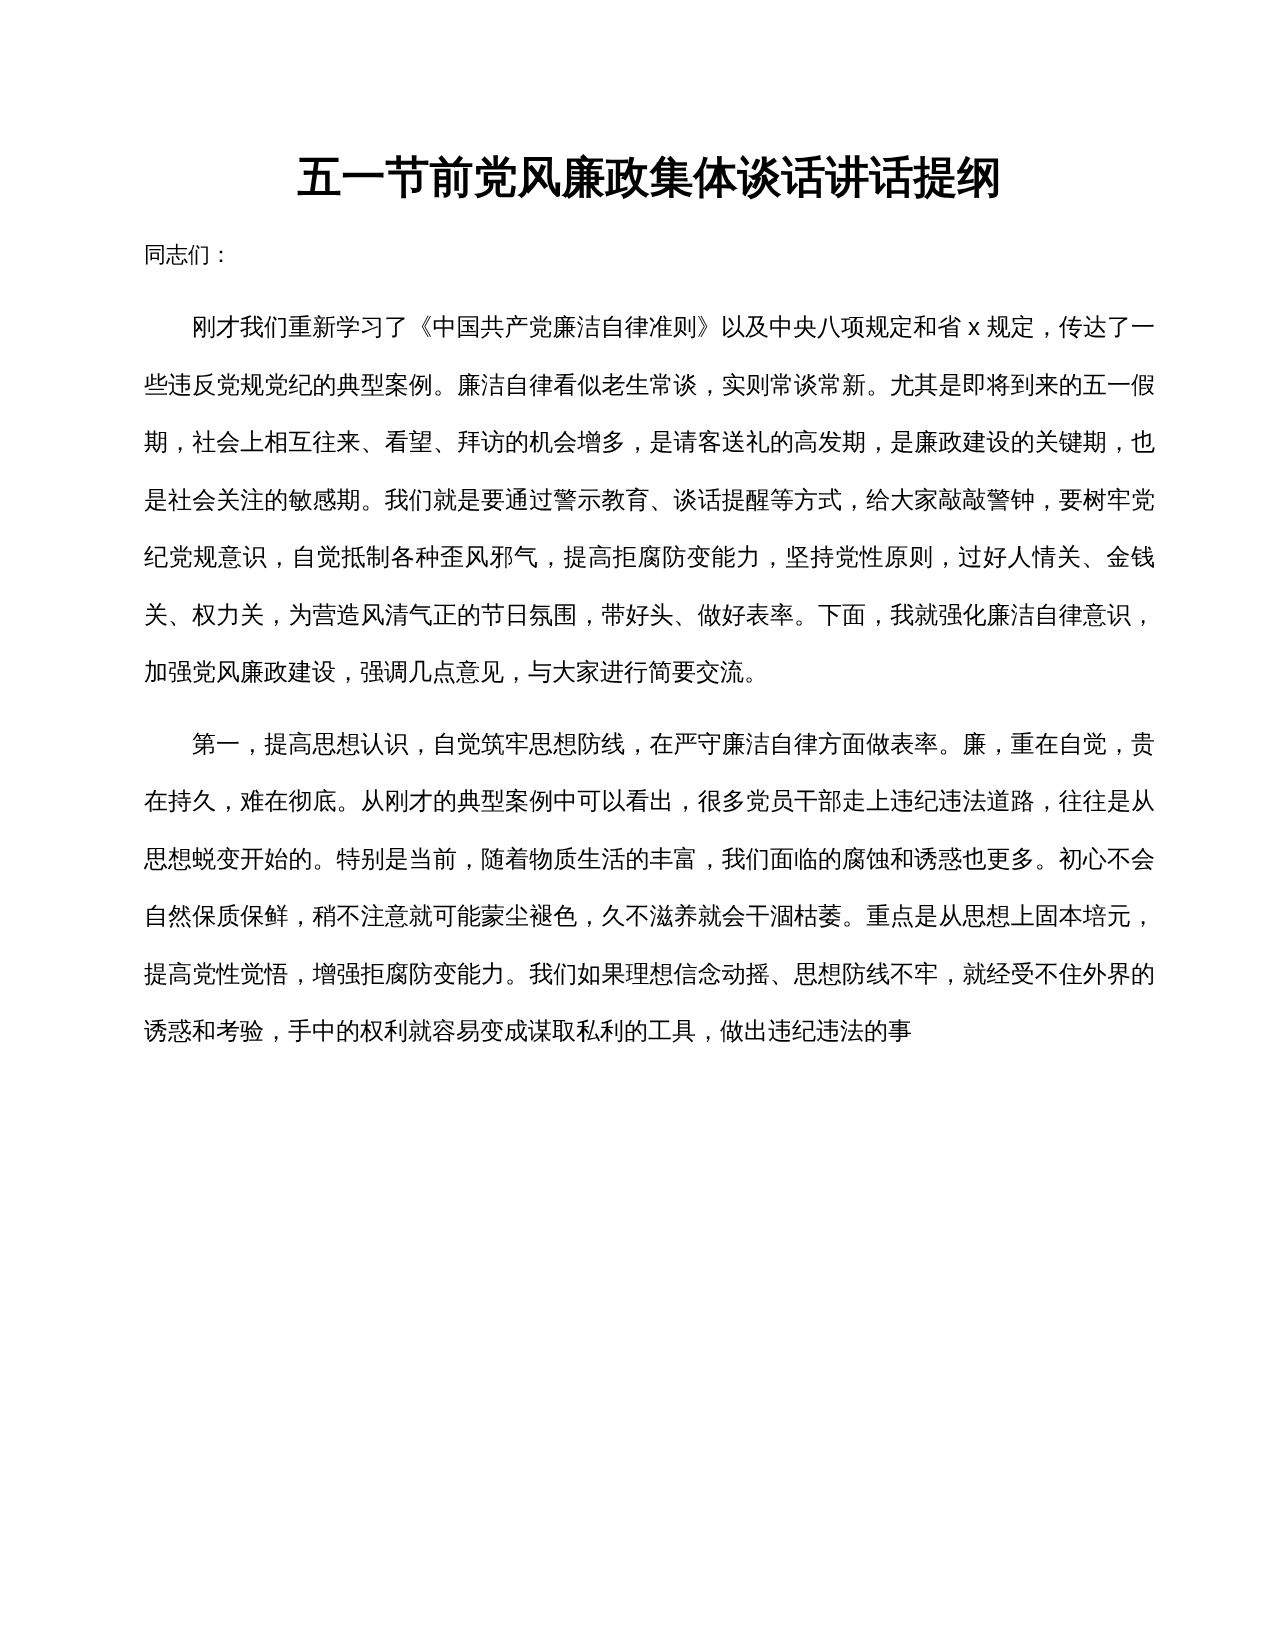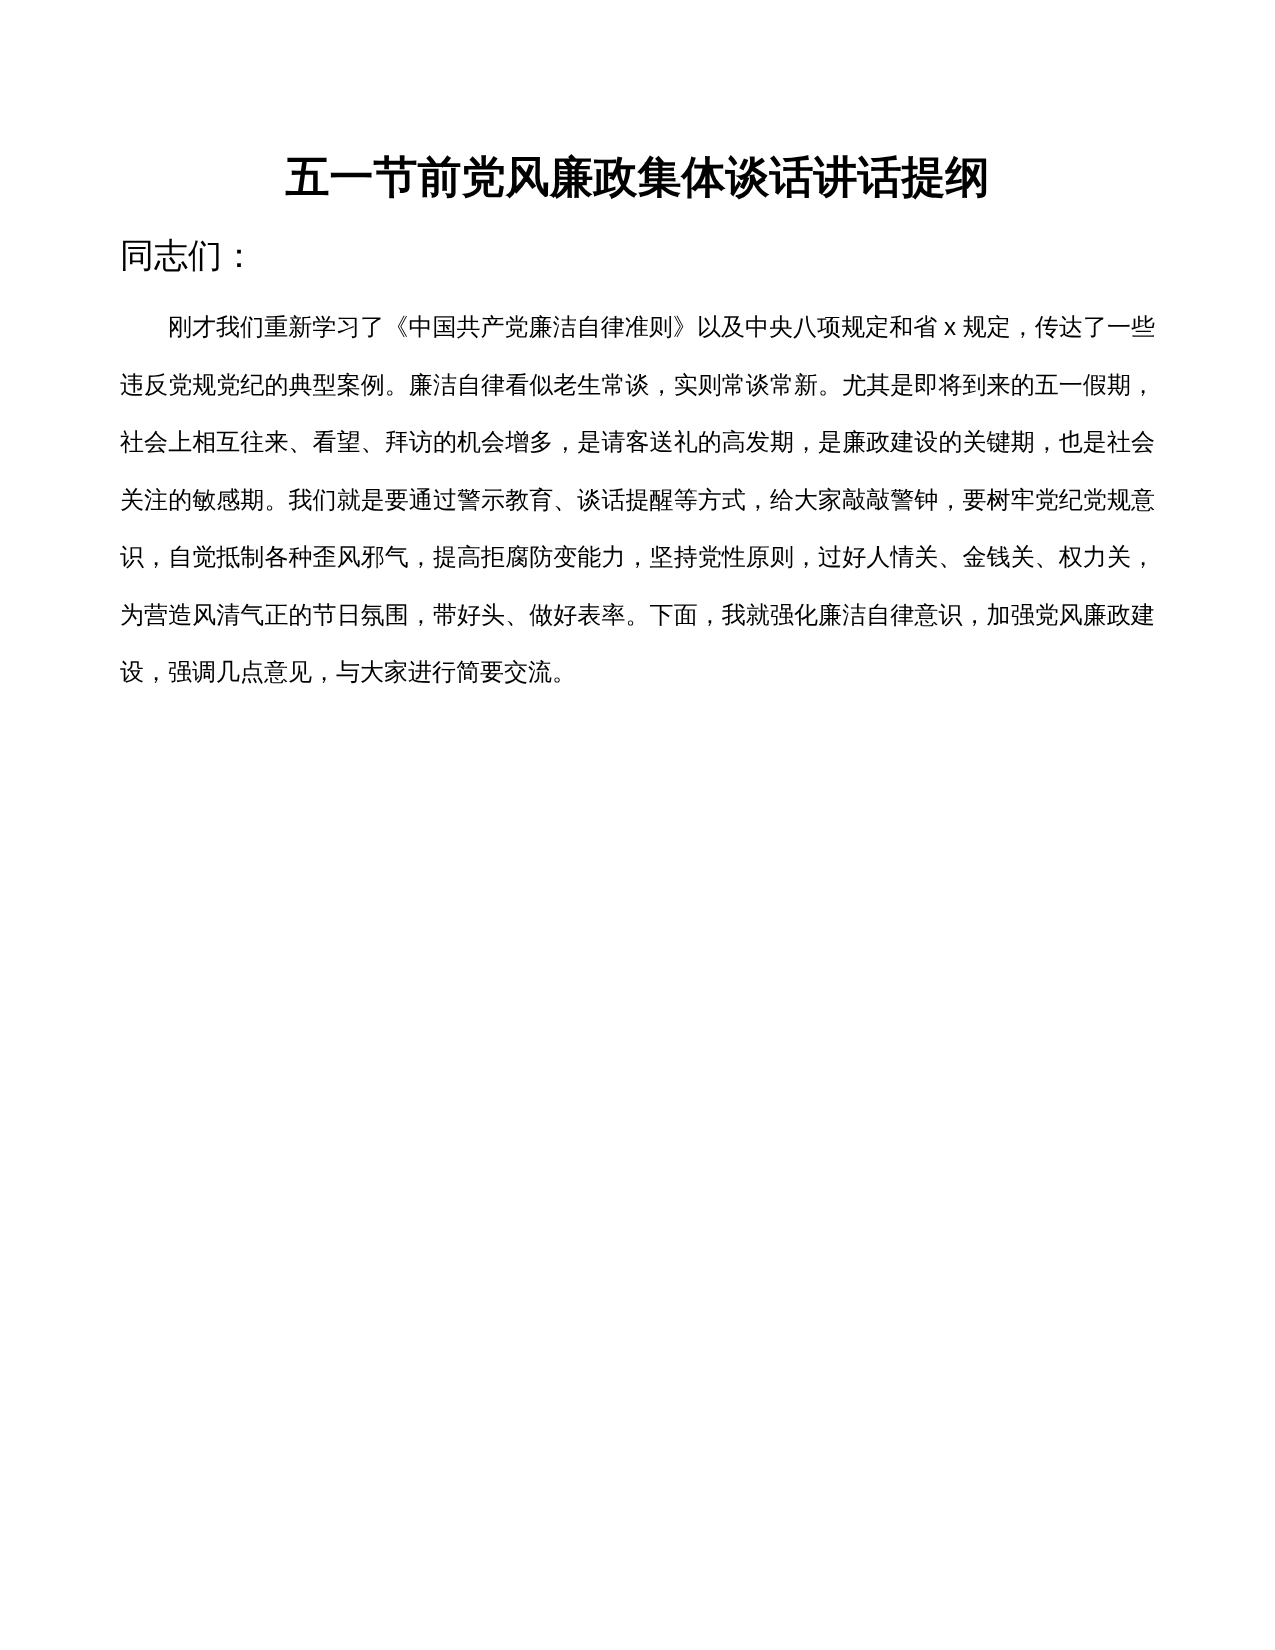--- a/index.html
+++ b/index.html
@@ -12,33 +12,34 @@
     width: 1275px;
     height: 1650px;
     margin: 0 auto;
     background: #ffffff;
     color: #000000;
     overflow: hidden;
     font-family: "Liberation Sans", "DejaVu Sans", sans-serif;
   }
   .content {
     padding: 0 120px;
+    margin-left: 24px;
   }
   .doc-title {
     margin: 0;
     padding-top: 146px;
     font-size: 44px;
     line-height: 62px;
     font-weight: bold;
     text-align: center;
     letter-spacing: 0;
   }
   .salutation {
     margin: 18px 0 0 0;
-    font-size: 34px;
+    font-size: 22px;
     line-height: 58px;
     text-align: left;
   }
   .body-para {
     margin: 14px 0 0 0;
     font-size: 24px;
     line-height: 57.5px;
     text-align: justify;
     text-justify: inter-character;
     text-indent: 2em;
@@ -47,14 +48,15 @@
   }
 </style>
 </head>
 <body>
 
 <div class="page">
   <div class="content">
     <h1 class="doc-title">五一节前党风廉政集体谈话讲话提纲</h1>
     <p class="salutation">同志们：</p>
     <p class="body-para">刚才我们重新学习了《中国共产党廉洁自律准则》以及中央八项规定和省 x 规定，传达了一些违反党规党纪的典型案例。廉洁自律看似老生常谈，实则常谈常新。尤其是即将到来的五一假期，社会上相互往来、看望、拜访的机会增多，是请客送礼的高发期，是廉政建设的关键期，也是社会关注的敏感期。我们就是要通过警示教育、谈话提醒等方式，给大家敲敲警钟，要树牢党纪党规意识，自觉抵制各种歪风邪气，提高拒腐防变能力，坚持党性原则，过好人情关、金钱关、权力关，为营造风清气正的节日氛围，带好头、做好表率。下面，我就强化廉洁自律意识，加强党风廉政建设，强调几点意见，与大家进行简要交流。</p>
+    <p class="body-para">第一，提高思想认识，自觉筑牢思想防线，在严守廉洁自律方面做表率。廉，重在自觉，贵在持久，难在彻底。从刚才的典型案例中可以看出，很多党员干部走上违纪违法道路，往往是从思想蜕变开始的。特别是当前，随着物质生活的丰富，我们面临的腐蚀和诱惑也更多。初心不会自然保质保鲜，稍不注意就可能蒙尘褪色，久不滋养就会干涸枯萎。重点是从思想上固本培元，提高党性觉悟，增强拒腐防变能力。我们如果理想信念动摇、思想防线不牢，就经受不住外界的诱惑和考验，手中的权利就容易变成谋取私利的工具，做出违纪违法的事</p>
   </div>
 </div>
 
 </body></html>

